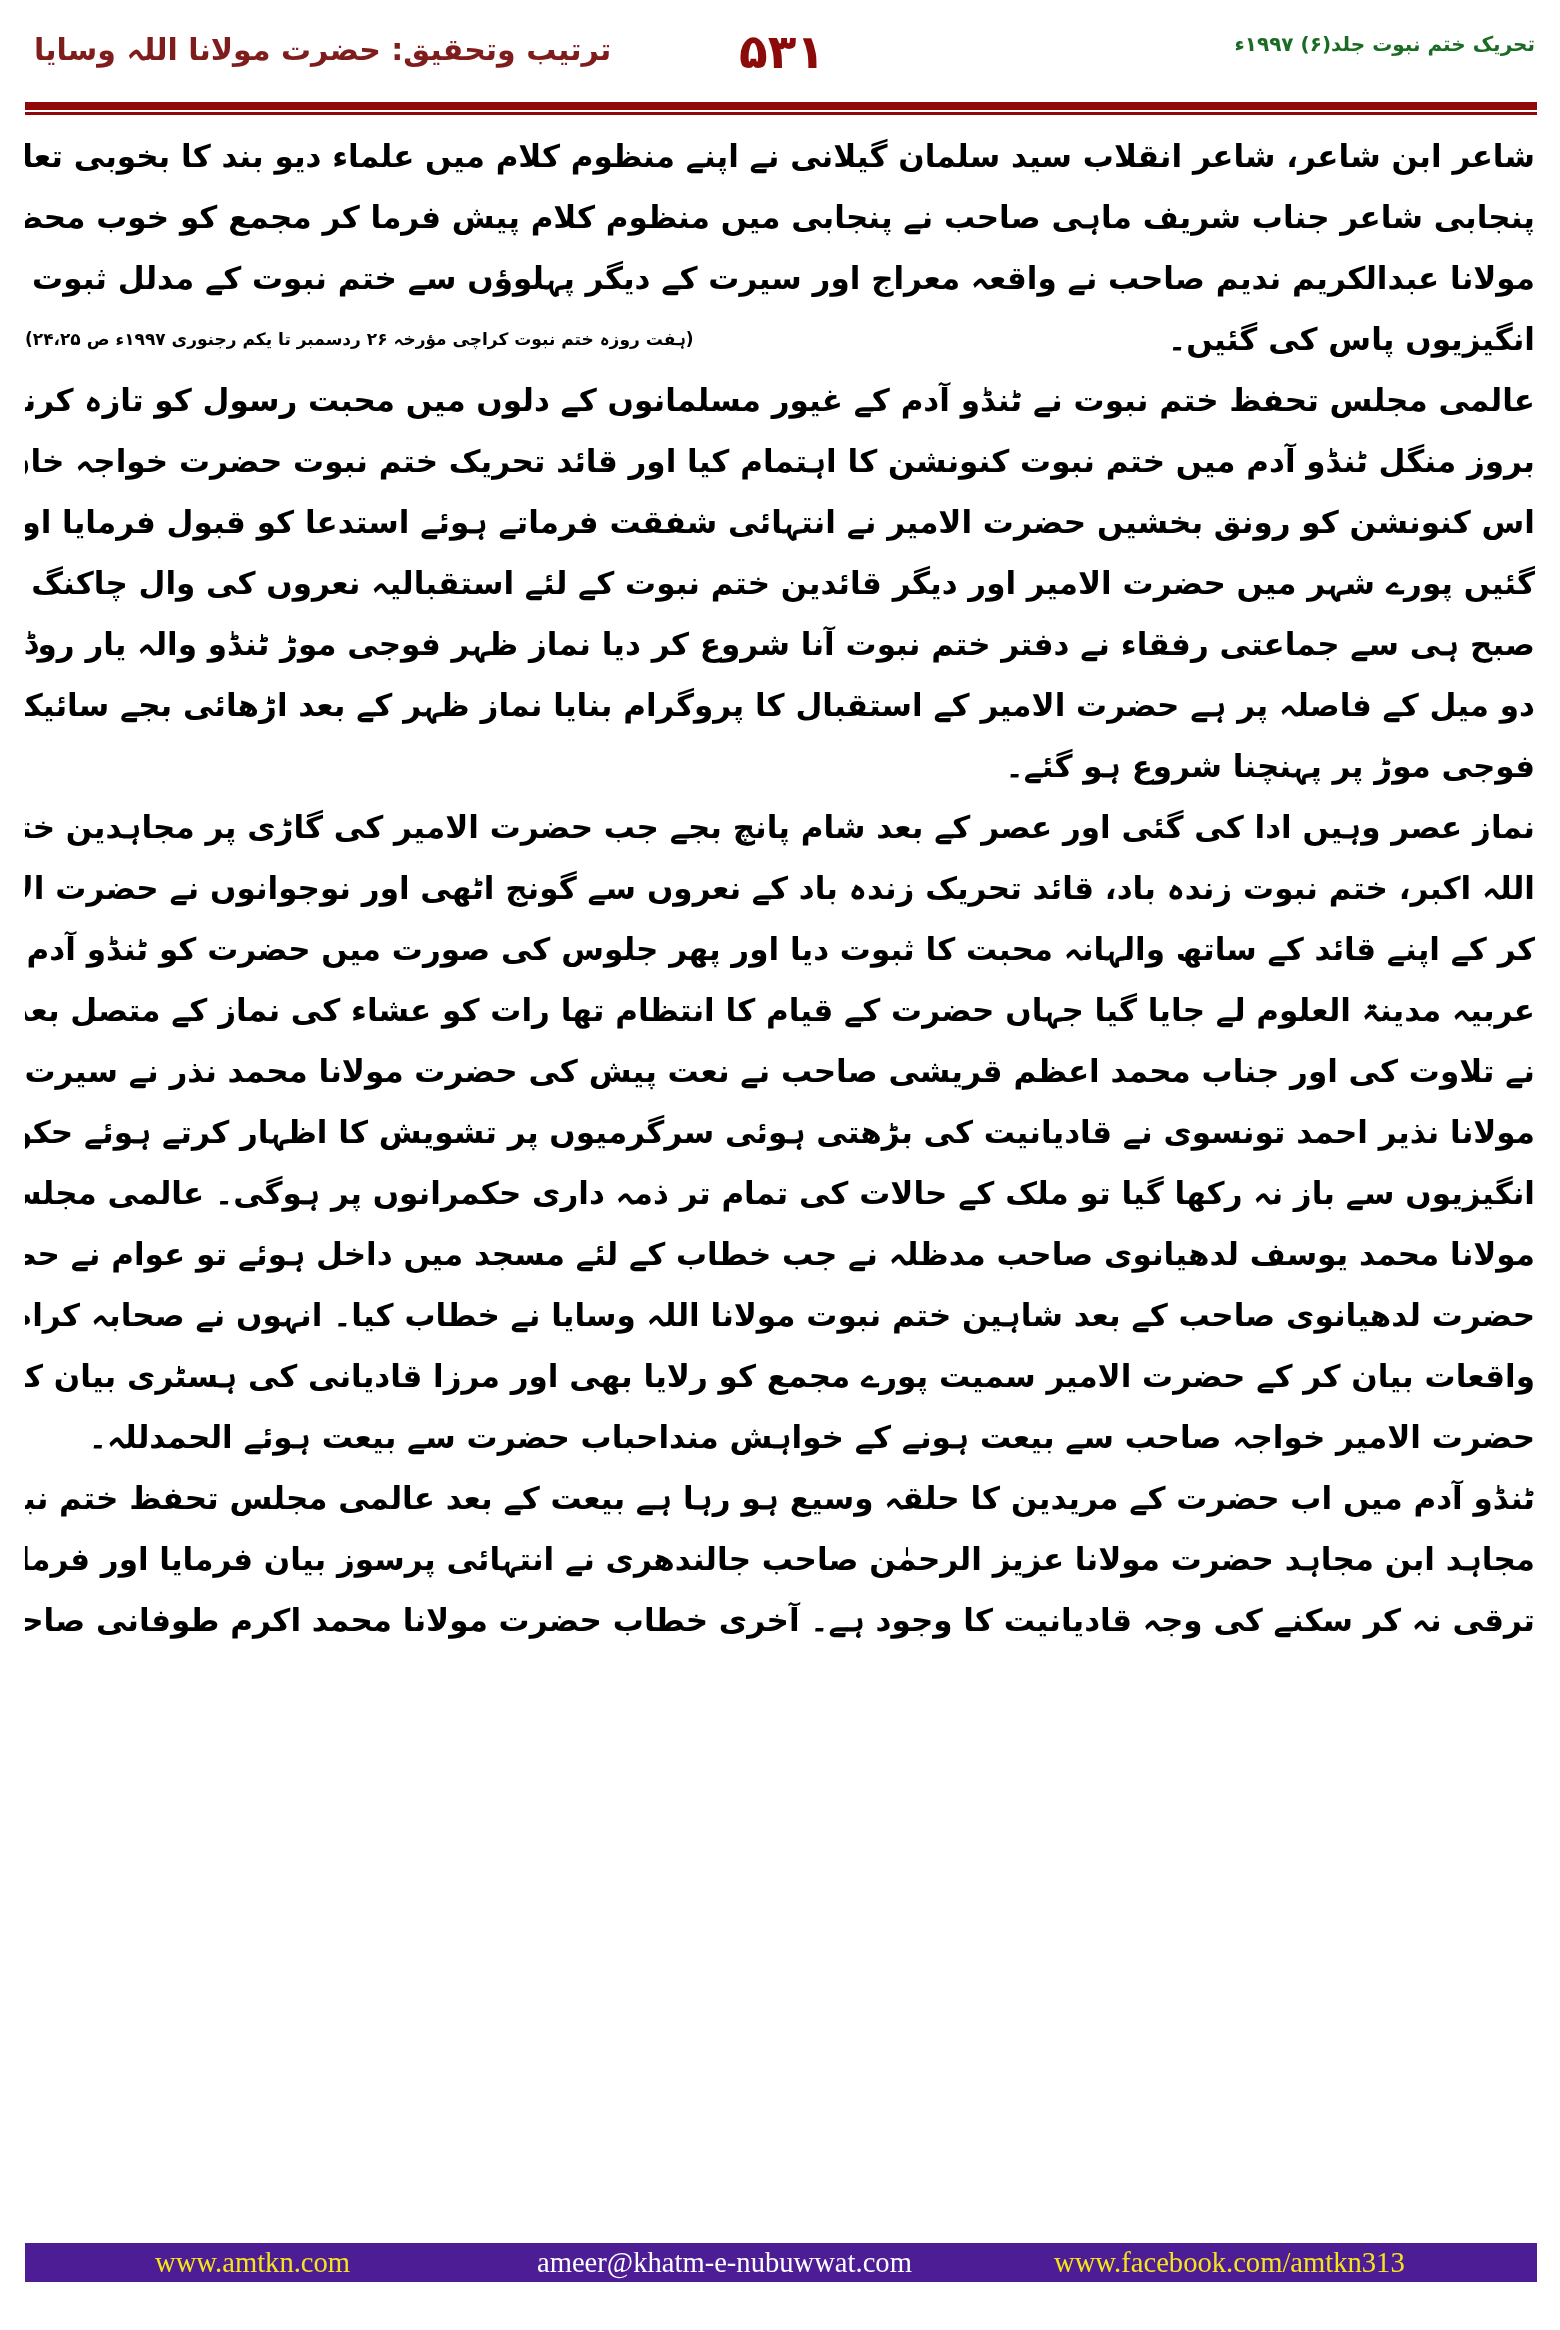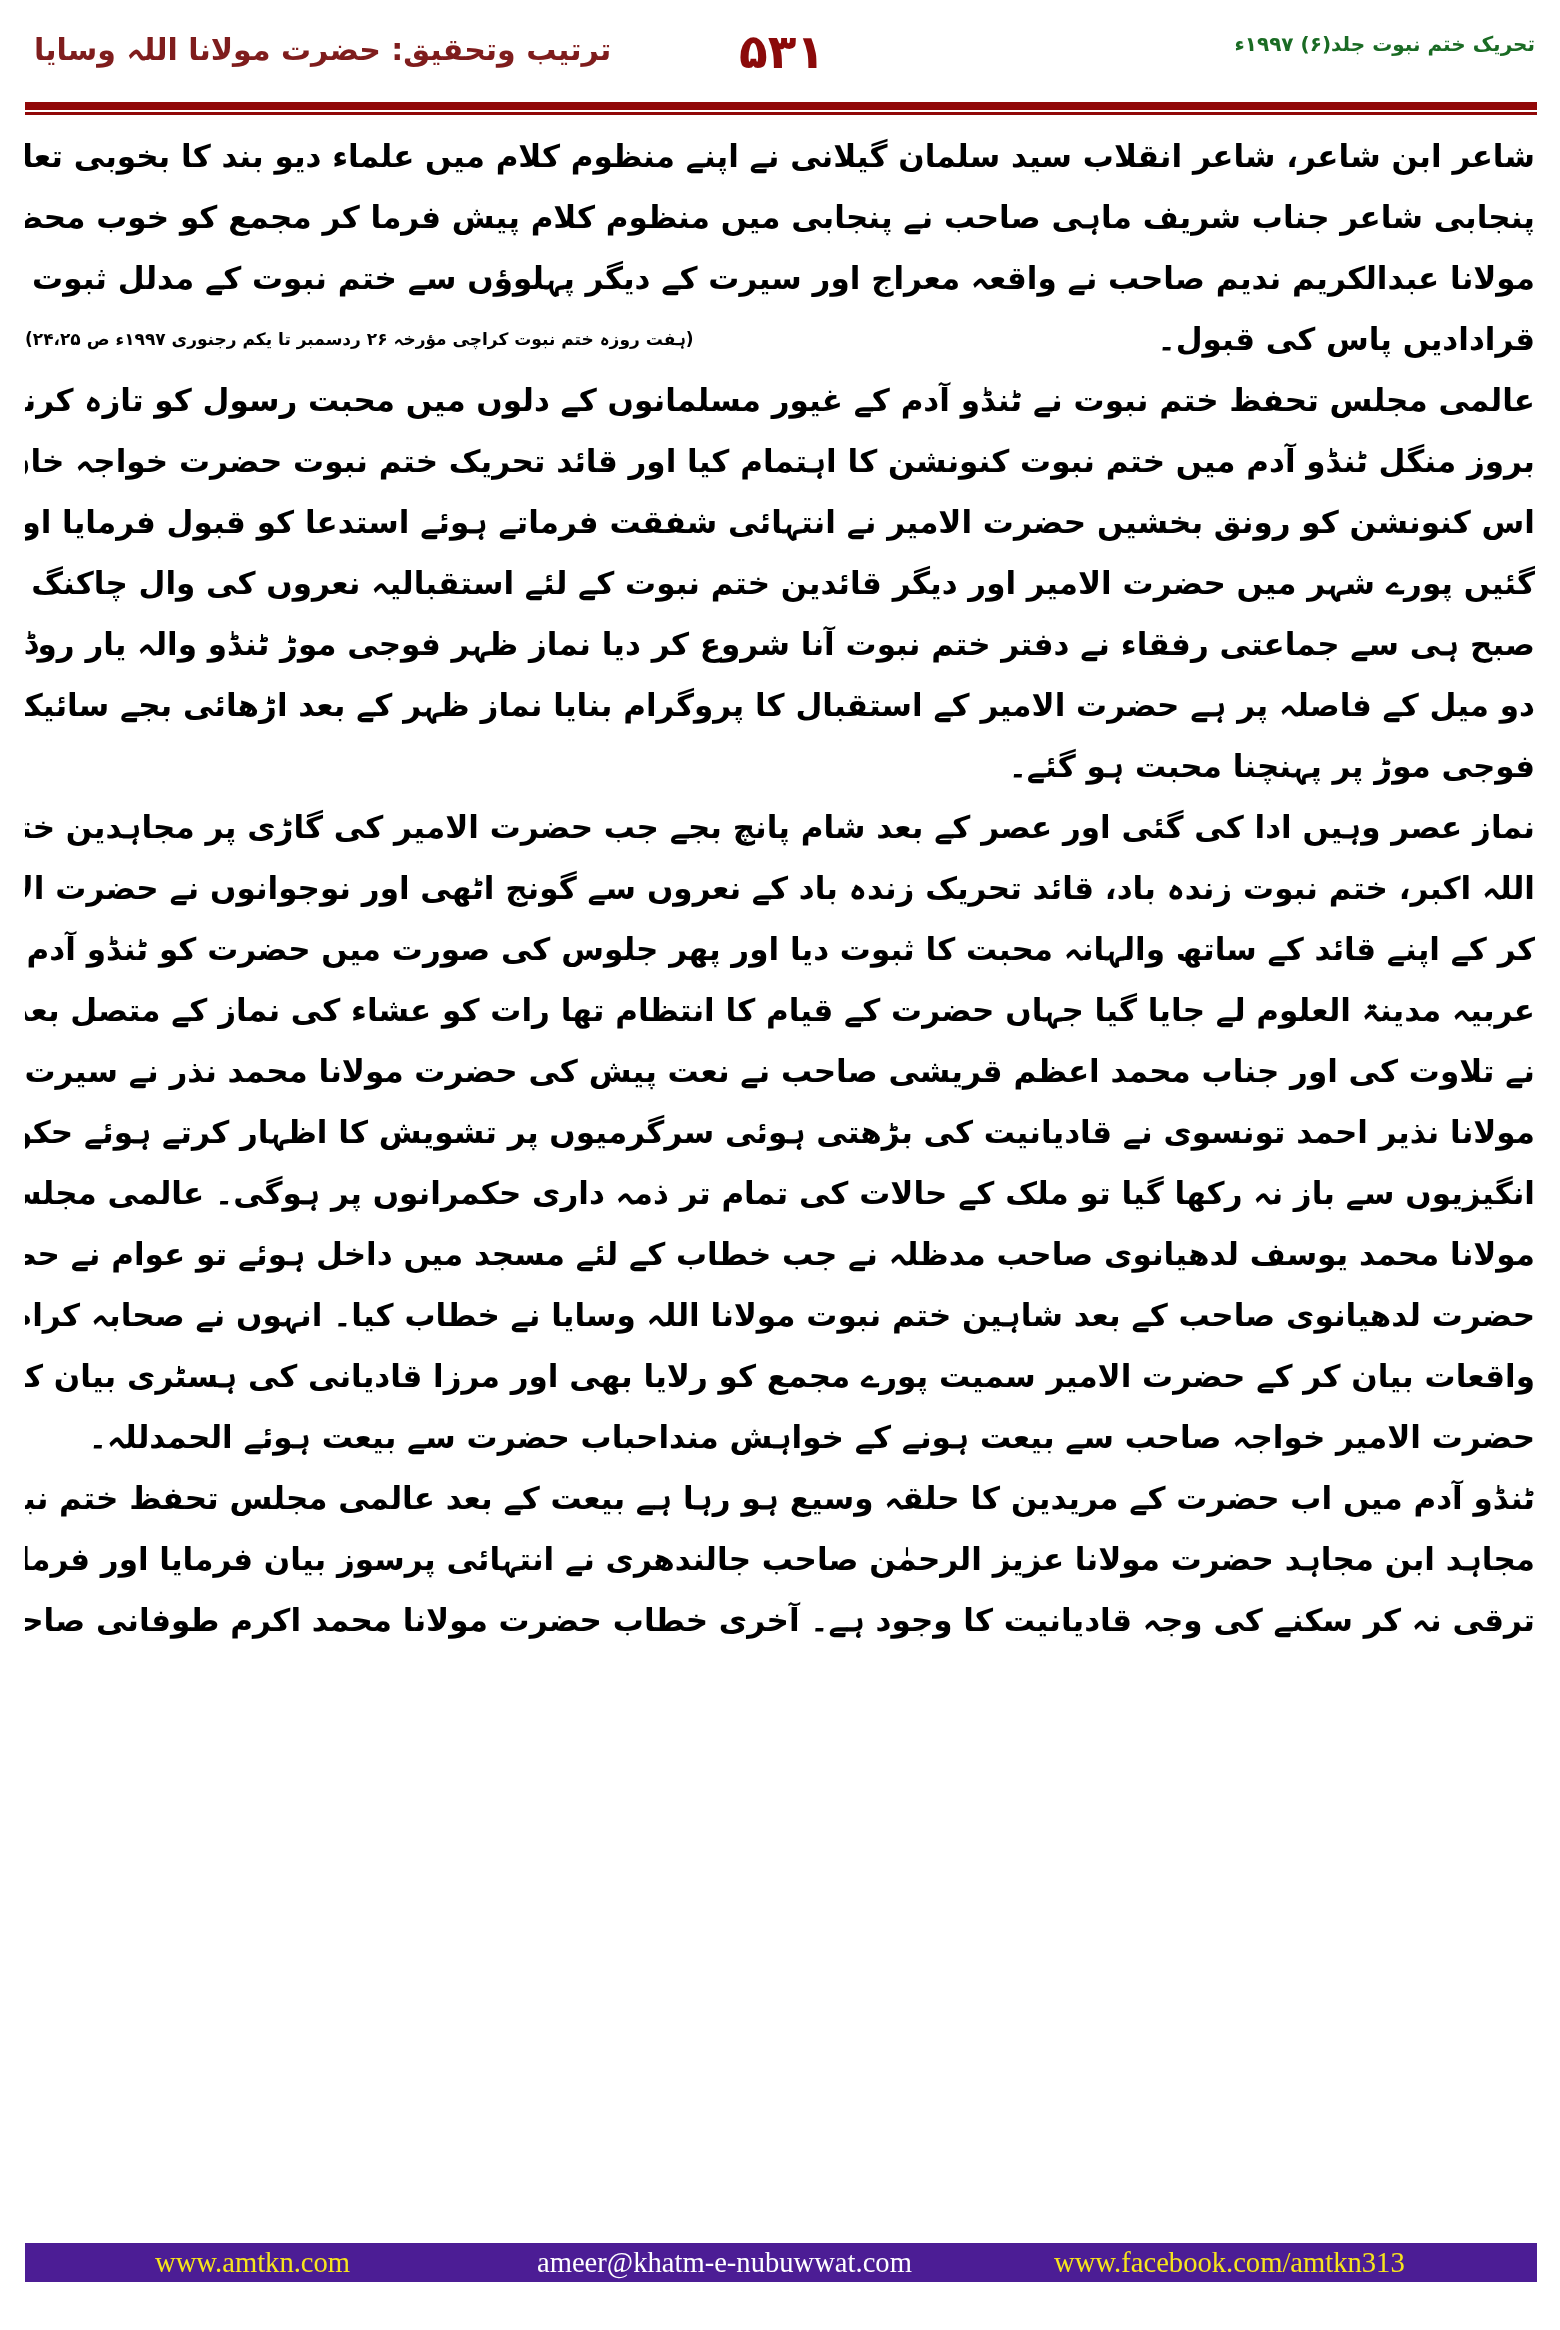--- a/index.html
+++ b/index.html
@@ -40,37 +40,37 @@
 <div class="hdr-left">ترتیب وتحقیق: حضرت مولانا اللہ وسایا</div>
 <div class="rule-thick"></div>
 <div class="rule-thin"></div>
 
 <div class="body">
   <div>
     <div class="line">شاعر ابن شاعر، شاعر انقلاب سید سلمان گیلانی نے اپنے منظوم کلام میں علماء دیو بند کا بخوبی تعارف کرایا۔ علاقہ ساہیوال کے مقامی معروف</div>
     <div class="line">پنجابی شاعر جناب شریف ماہی صاحب نے پنجابی میں منظوم کلام پیش فرما کر مجمع کو خوب محظوظ کیا۔ رات بارہ بجے سے لے کر ڈیڑھ بجے تک</div>
     <div class="line">مولانا عبدالکریم ندیم صاحب نے واقعہ معراج اور سیرت کے دیگر پہلوؤں سے ختم نبوت کے مدلل ثبوت پیش فرمائے علاوہ ازیں پندرہ</div>
     <div class="line cite-row">
-      <span>قرادادیں پاس کی قبول۔</span>
+      <span>انگیزیوں پاس کی گئیں۔</span>
       <span class="cite">(ہفت روزہ ختم نبوت کراچی مؤرخہ ۲۶ ردسمبر تا یکم رجنوری ۱۹۹۷ء ص ۲۴،۲۵)</span>
     </div>
   </div>
 
 
   <div>
     <div class="line">عالمی مجلس تحفظ ختم نبوت نے ٹنڈو آدم کے غیور مسلمانوں کے دلوں میں محبت رسول کو تازہ کرنے کے لئے مورخہ ۱۸ رنومبر ۱۹۹۷ء</div>
     <div class="line">بروز منگل ٹنڈو آدم میں ختم نبوت کنونشن کا اہتمام کیا اور قائد تحریک ختم نبوت حضرت خواجہ خان محمد دامت برکاتہم سے استدعا کی گئی کہ وہ خود</div>
     <div class="line">اس کنونشن کو رونق بخشیں حضرت الامیر نے انتہائی شفقت فرماتے ہوئے استدعا کو قبول فرمایا اور پھر ٹنڈو آدم میں کنونشن کی تیاریاں شروع ہو</div>
     <div class="line last">گئیں پورے شہر میں حضرت الامیر اور دیگر قائدین ختم نبوت کے لئے استقبالیہ نعروں کی وال چاکنگ کی گئی۔</div>
   </div>
 
   <div>
     <div class="line">صبح ہی سے جماعتی رفقاء نے دفتر ختم نبوت آنا شروع کر دیا نماز ظہر فوجی موڑ ٹنڈو والہ یار روڈ ٹنڈو آدم کے مقام پر جو کہ شہر سے</div>
     <div class="line">دو میل کے فاصلہ پر ہے حضرت الامیر کے استقبال کا پروگرام بنایا نماز ظہر کے بعد اڑھائی بجے سائیکلوں اور موٹر سائیکلوں اور پیدل احباب</div>
-    <div class="line last">فوجی موڑ پر پہنچنا محبت ہو گئے۔</div>
+    <div class="line last">فوجی موڑ پر پہنچنا شروع ہو گئے۔</div>
   </div>
 
   <div>
     <div class="line">نماز عصر وہیں ادا کی گئی اور عصر کے بعد شام پانچ بجے جب حضرت الامیر کی گاڑی پر مجاہدین ختم نبوت کی نظر پڑی تو فضاء نعرہ تکبیر</div>
     <div class="line">اللہ اکبر، ختم نبوت زندہ باد، قائد تحریک زندہ باد کے نعروں سے گونج اٹھی اور نوجوانوں نے حضرت الامیر کی گاڑی پر پھولوں کی پتیاں نچھاور</div>
     <div class="line">کر کے اپنے قائد کے ساتھ والہانہ محبت کا ثبوت دیا اور پھر جلوس کی صورت میں حضرت کو ٹنڈو آدم کے سب سے بڑے دینی ادارے مدرسہ</div>
     <div class="line">عربیہ مدینۃ العلوم لے جایا گیا جہاں حضرت کے قیام کا انتظام تھا رات کو عشاء کی نماز کے متصل بعد کنونشن کا آغاز ہوا جناب بہاء الدین زکریا</div>
     <div class="line">نے تلاوت کی اور جناب محمد اعظم قریشی صاحب نے نعت پیش کی حضرت مولانا محمد نذر نے سیرت رسول پر روشنی ڈالی۔ ان کے بعد حضرت</div>
     <div class="line">مولانا نذیر احمد تونسوی نے قادیانیت کی بڑھتی ہوئی سرگرمیوں پر تشویش کا اظہار کرتے ہوئے حکومت کو متنبہ کیا کہ اگر قادیانیوں کو ان کی شر</div>
     <div class="line">انگیزیوں سے باز نہ رکھا گیا تو ملک کے حالات کی تمام تر ذمہ داری حکمرانوں پر ہوگی۔ عالمی مجلس تحفظ ختم نبوت کے مرکزی نائب امیر حضرت</div>

